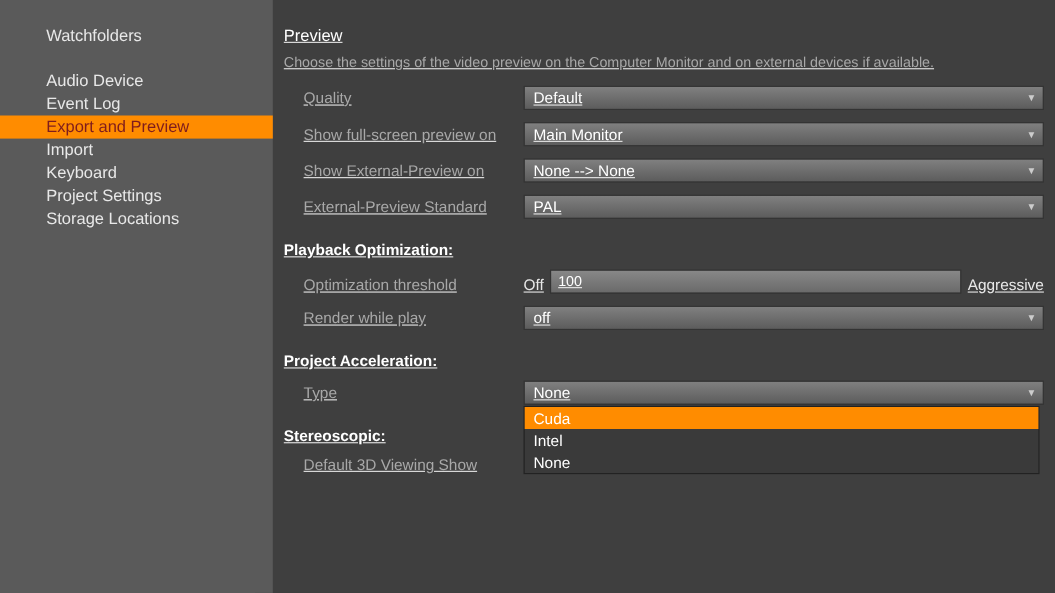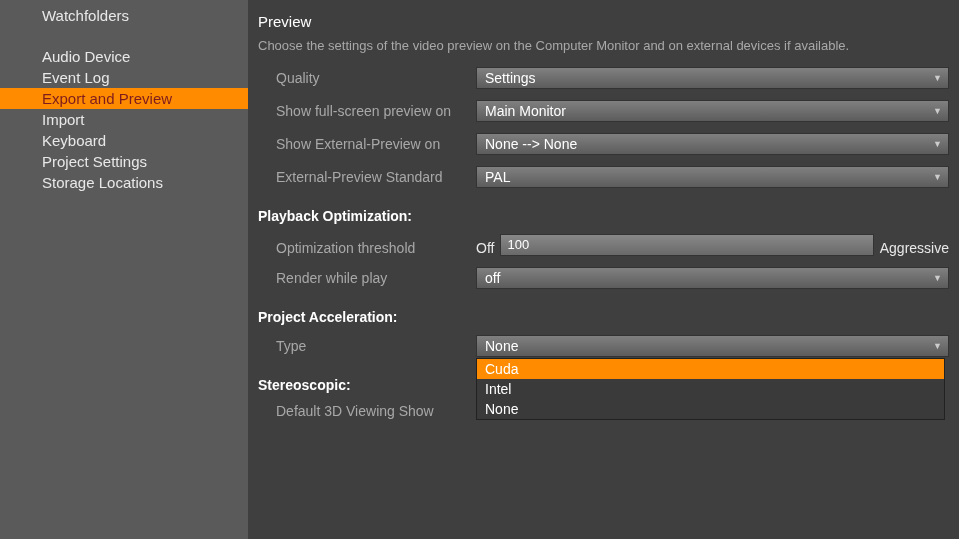--- a/index.html
+++ b/index.html
@@ -7,41 +7,42 @@
       font-family: Arial, sans-serif;
       background: #3f3f3f;
       width: 959px;
       height: 539px;
       overflow: hidden;
       display: flex;
     }
     .sidebar {
       width: 248px;
       background: #5a5a5a;
-      padding-top: 7px;
+      padding-top: 24px;
     }
     .sidebar-header {
       color: #e8e8e8;
       font-size: 15px;
       padding: 0 0 22px 42px;
     }
     .sidebar-item {
       color: #e8e8e8;
       font-size: 15px;
       padding: 2px 0 2px 42px;
       cursor: pointer;
     }
     .sidebar-item.active {
       background: #ff8c00;
       color: #7f1d1d;
     }
     .main {
       flex: 1;
-      padding: 13px 10px 0 10px;
-      color: #e8e8e8;
+      padding: 24px 10px 0 10px;
+      color: #e8e8e8;
+      text-decoration: underline;
     }
     .section-title {
       color: #fff;
       font-size: 15px;
       margin-bottom: 8px;
     }
     .section-desc {
       color: #a8a8a8;
       font-size: 13px;
       margin-bottom: 14px;
@@ -148,21 +149,21 @@
   <div class="sidebar-item">Project Settings</div>
   <div class="sidebar-item">Storage Locations</div>
 </div>
 
 <div class="main">
   <div class="section-title">Preview</div>
   <div class="section-desc">Choose the settings of the video preview on the Computer Monitor and on external devices if available.</div>
 
   <div class="row">
     <div class="row-label">Quality</div>
-    <div class="select">Settings</div>
+    <div class="select">Default</div>
   </div>
   <div class="row">
     <div class="row-label">Show full-screen preview on</div>
     <div class="select">Main Monitor</div>
   </div>
   <div class="row">
     <div class="row-label">Show External-Preview on</div>
     <div class="select">None --&gt; None</div>
   </div>
   <div class="row">

